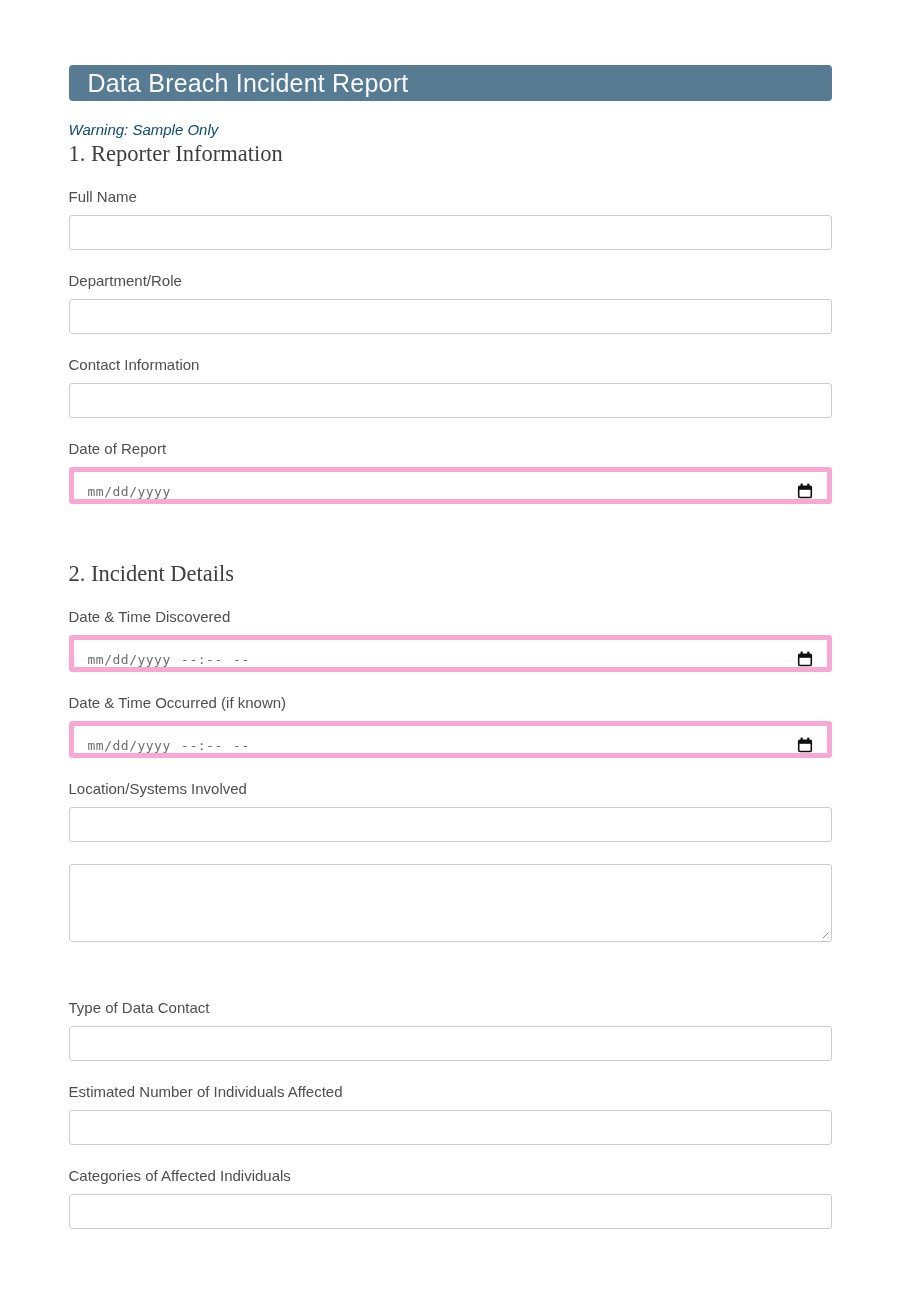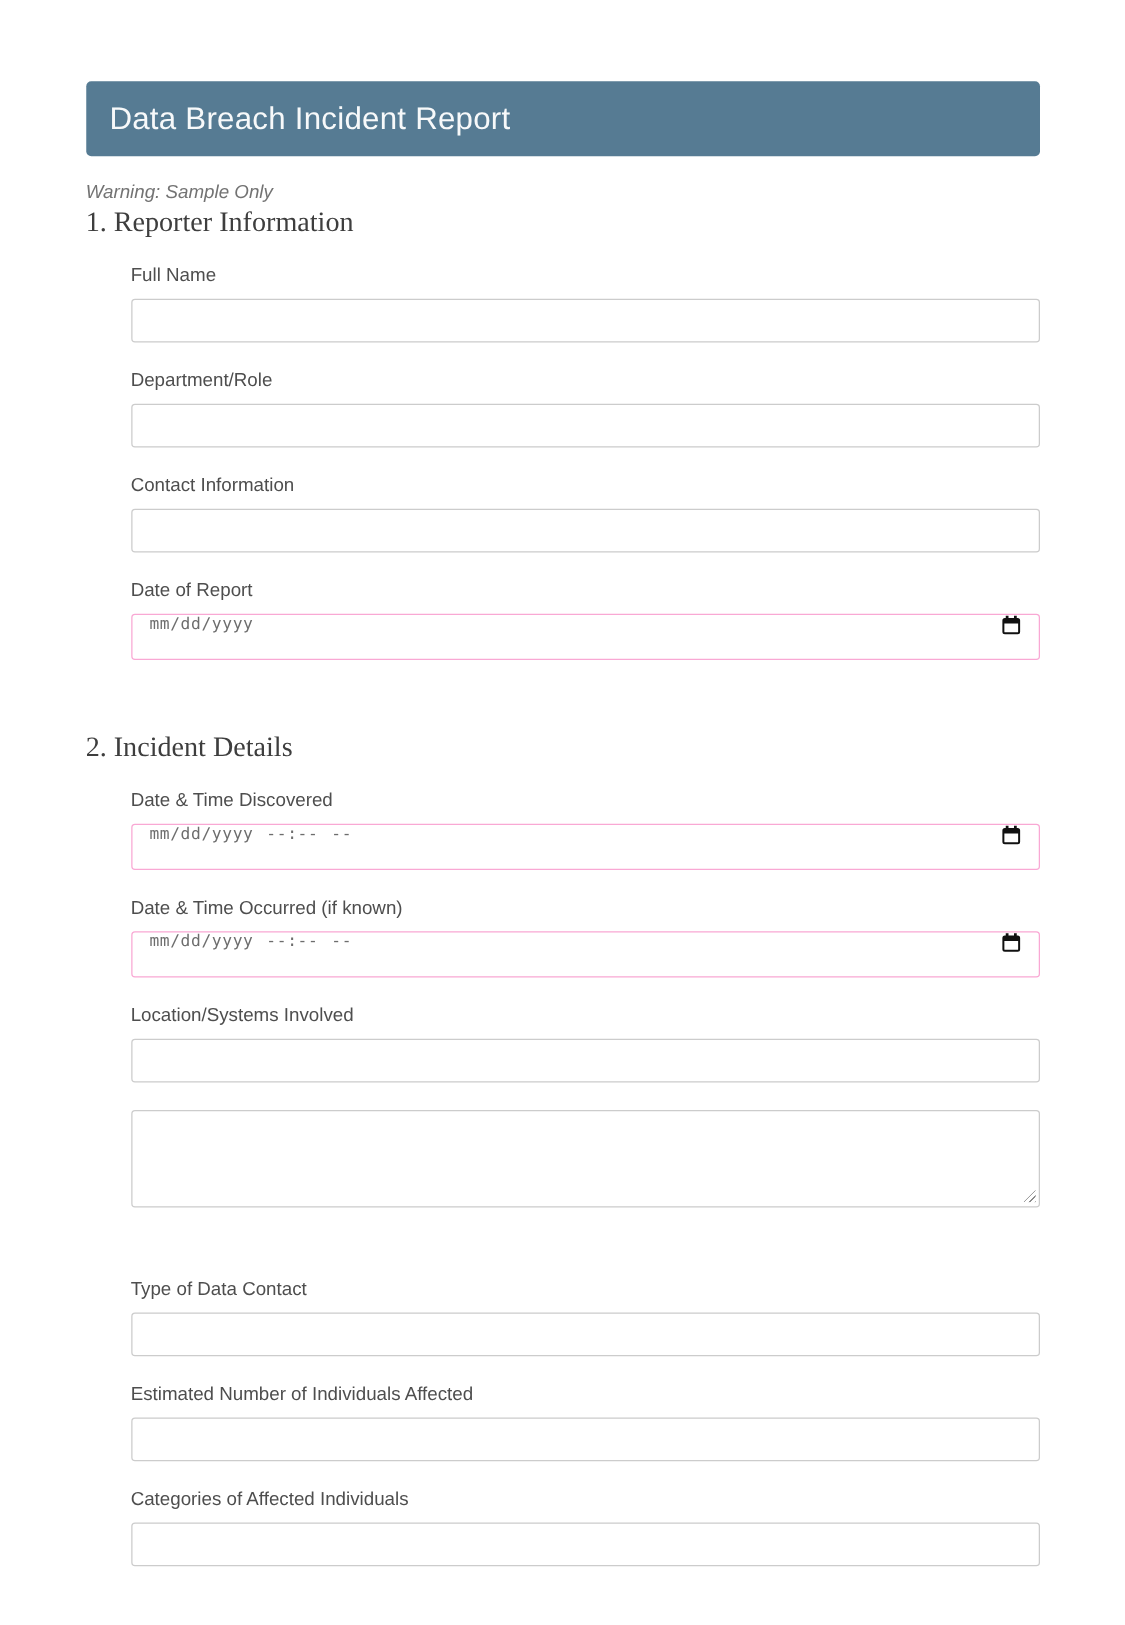--- a/index.html
+++ b/index.html
@@ -16,49 +16,49 @@
   }
   .container {
     width: 763px;
     margin: 0 auto;
     padding-top: 65px;
     box-sizing: border-box;
   }
   .header-banner {
     background: #567b93;
     border-radius: 4px;
-    height: 60px;
+    height: 36px;
     display: flex;
     align-items: center;
     padding: 0 19px;
     box-sizing: border-box;
     margin-bottom: 20px;
   }
   .header-title {
     color: #f7f9fa;
     font-size: 25px;
     font-weight: 400;
     letter-spacing: 0.2px;
   }
   .warning-text {
-    color: #737373;
+    color: #0c4a6e;
     font-style: italic;
     font-size: 15px;
     margin: 0 0 3px 0;
   }
   .section { margin-top: 57px; }
   .section:first-of-type { margin-top: 0; }
   .section-heading {
     font-size: 22.5px;
     font-weight: 400;
     color: #3e3e3e;
     margin: 0 0 21px 0;
     font-family: Liberation Serif, serif;
   }
-  .field { margin-bottom: 22px; margin-left: 36px; }
+  .field { margin-bottom: 22px; }
   .field:last-child { margin-bottom: 0; }
   .field-label {
     display: block;
     font-size: 15px;
     color: #4e4e4e;
     margin-bottom: 10px;
   }
   .text-input {
     width: 100%;
     height: 35px;
@@ -69,26 +69,26 @@
     padding: 0 12px;
     font-family: "Liberation Sans", sans-serif;
     font-size: 15px;
     color: #333;
     outline: none;
   }
   .date-input {
     width: 100%;
     height: 37px;
     box-sizing: border-box;
-    border: 1px solid #f9a8d4;
+    border: 5px solid #f9a8d4;
     border-radius: 3px;
     background: #ffffff;
     padding: 0 14px;
     display: flex;
-    align-items: flex-start;
+    align-items: flex-end;
     justify-content: space-between;
     cursor: default;
   }
   .date-placeholder {
     font-family: "DejaVu Sans Mono", monospace;
     font-size: 13px;
     color: #6d6d6d;
     letter-spacing: 0.5px;
     word-spacing: 2px;
     white-space: pre;

